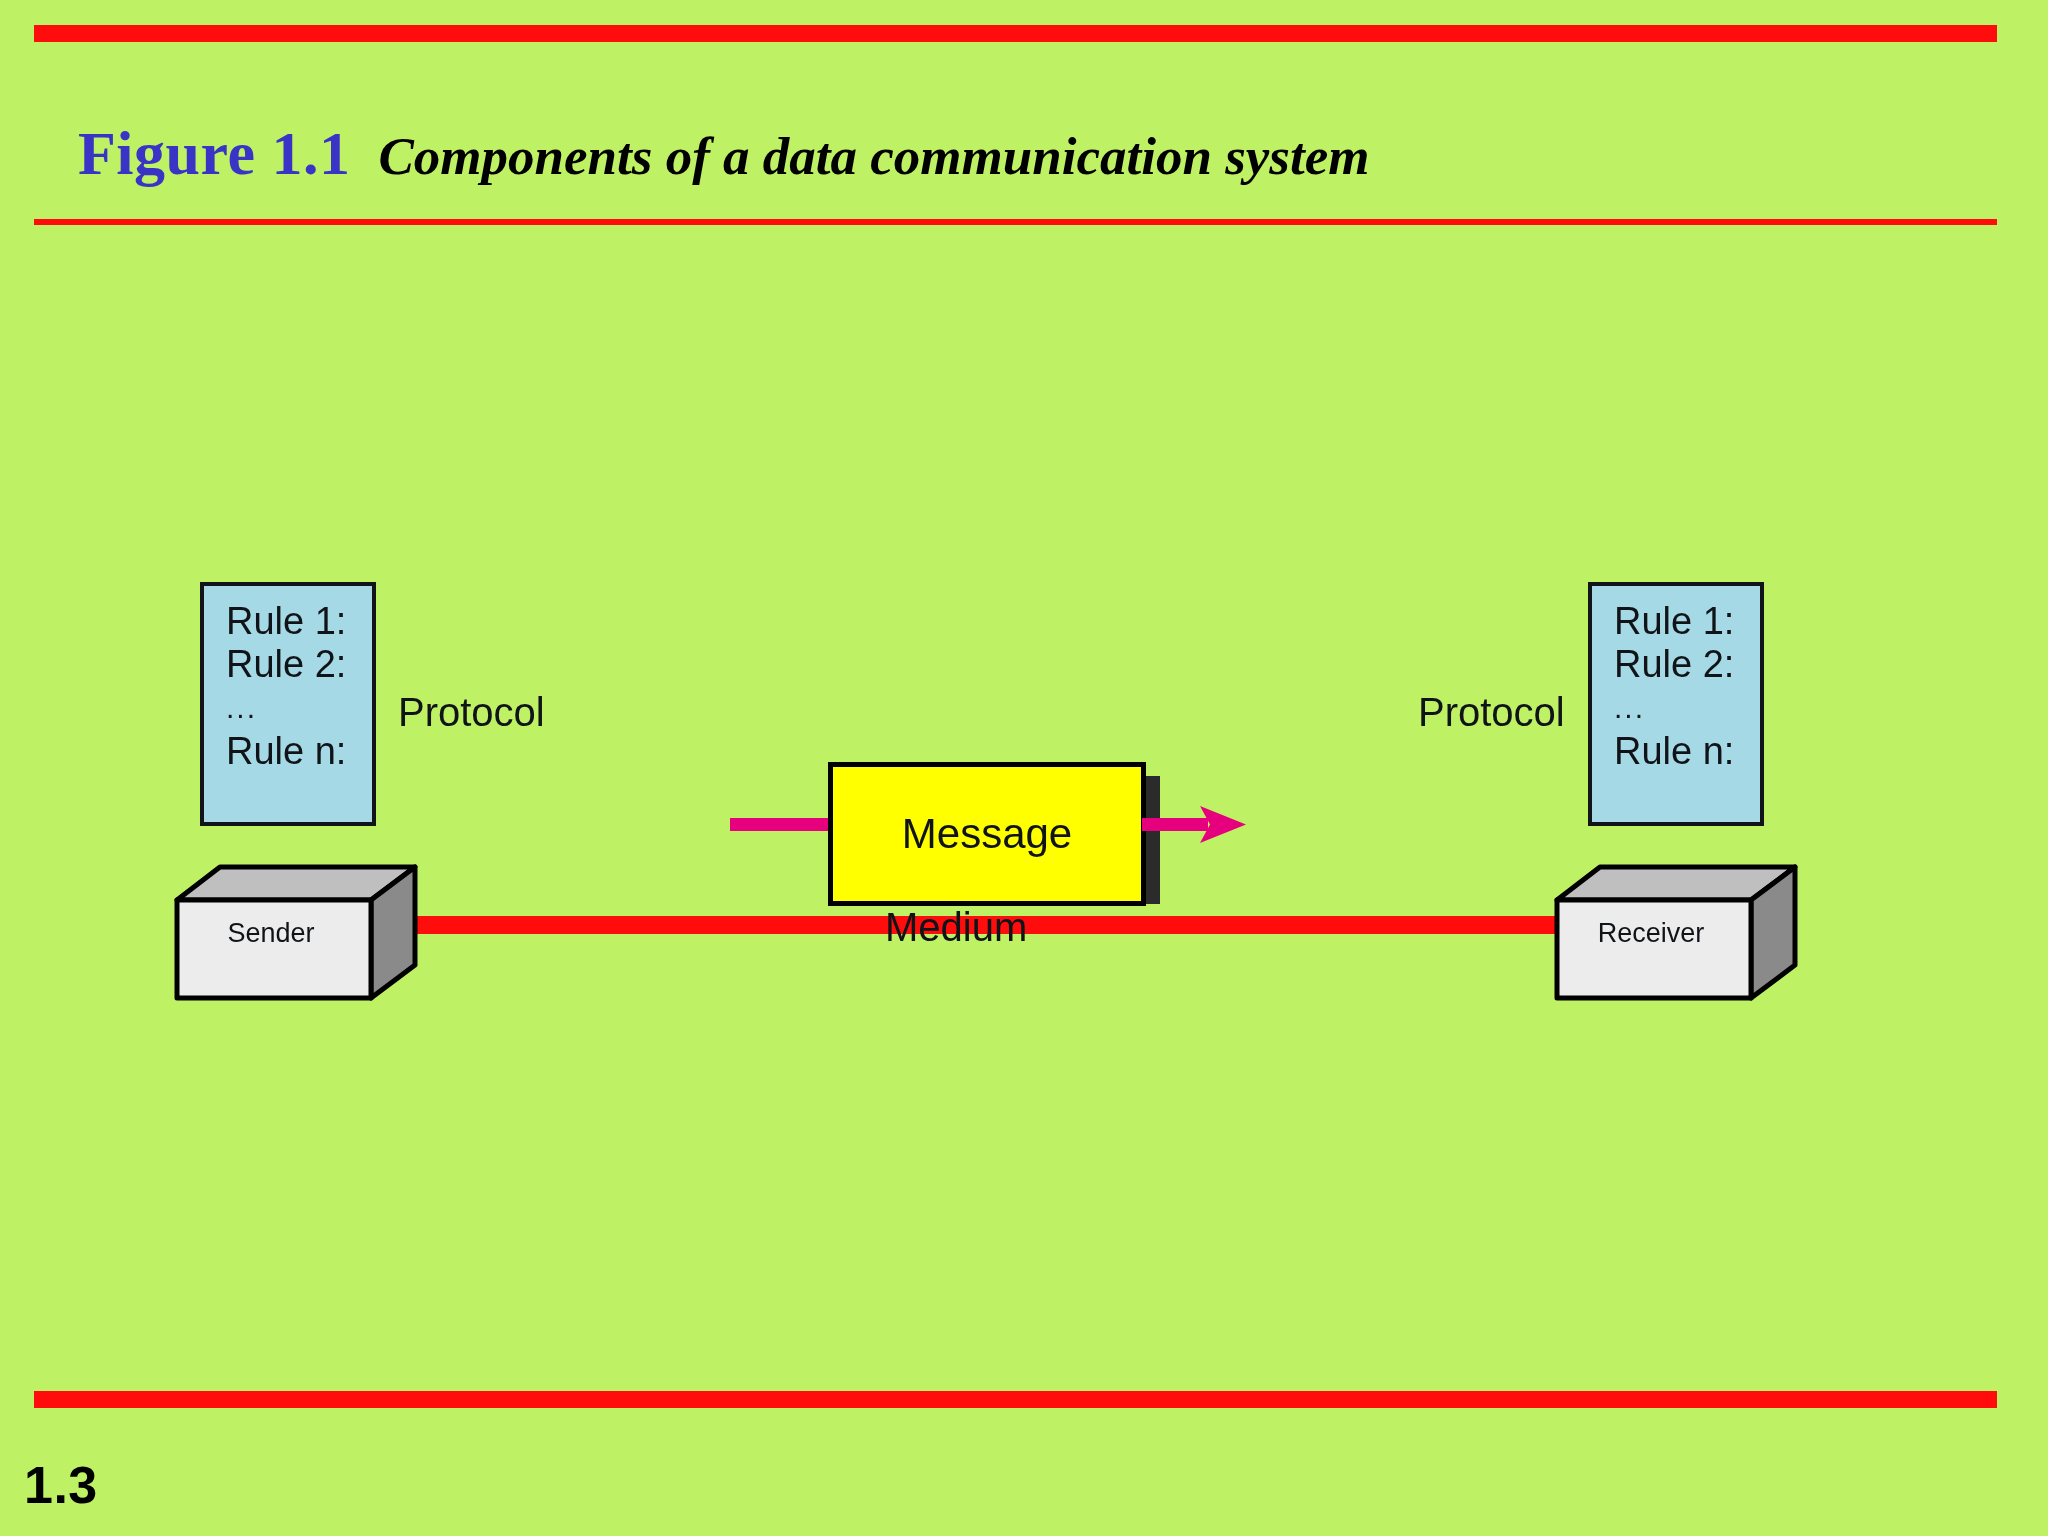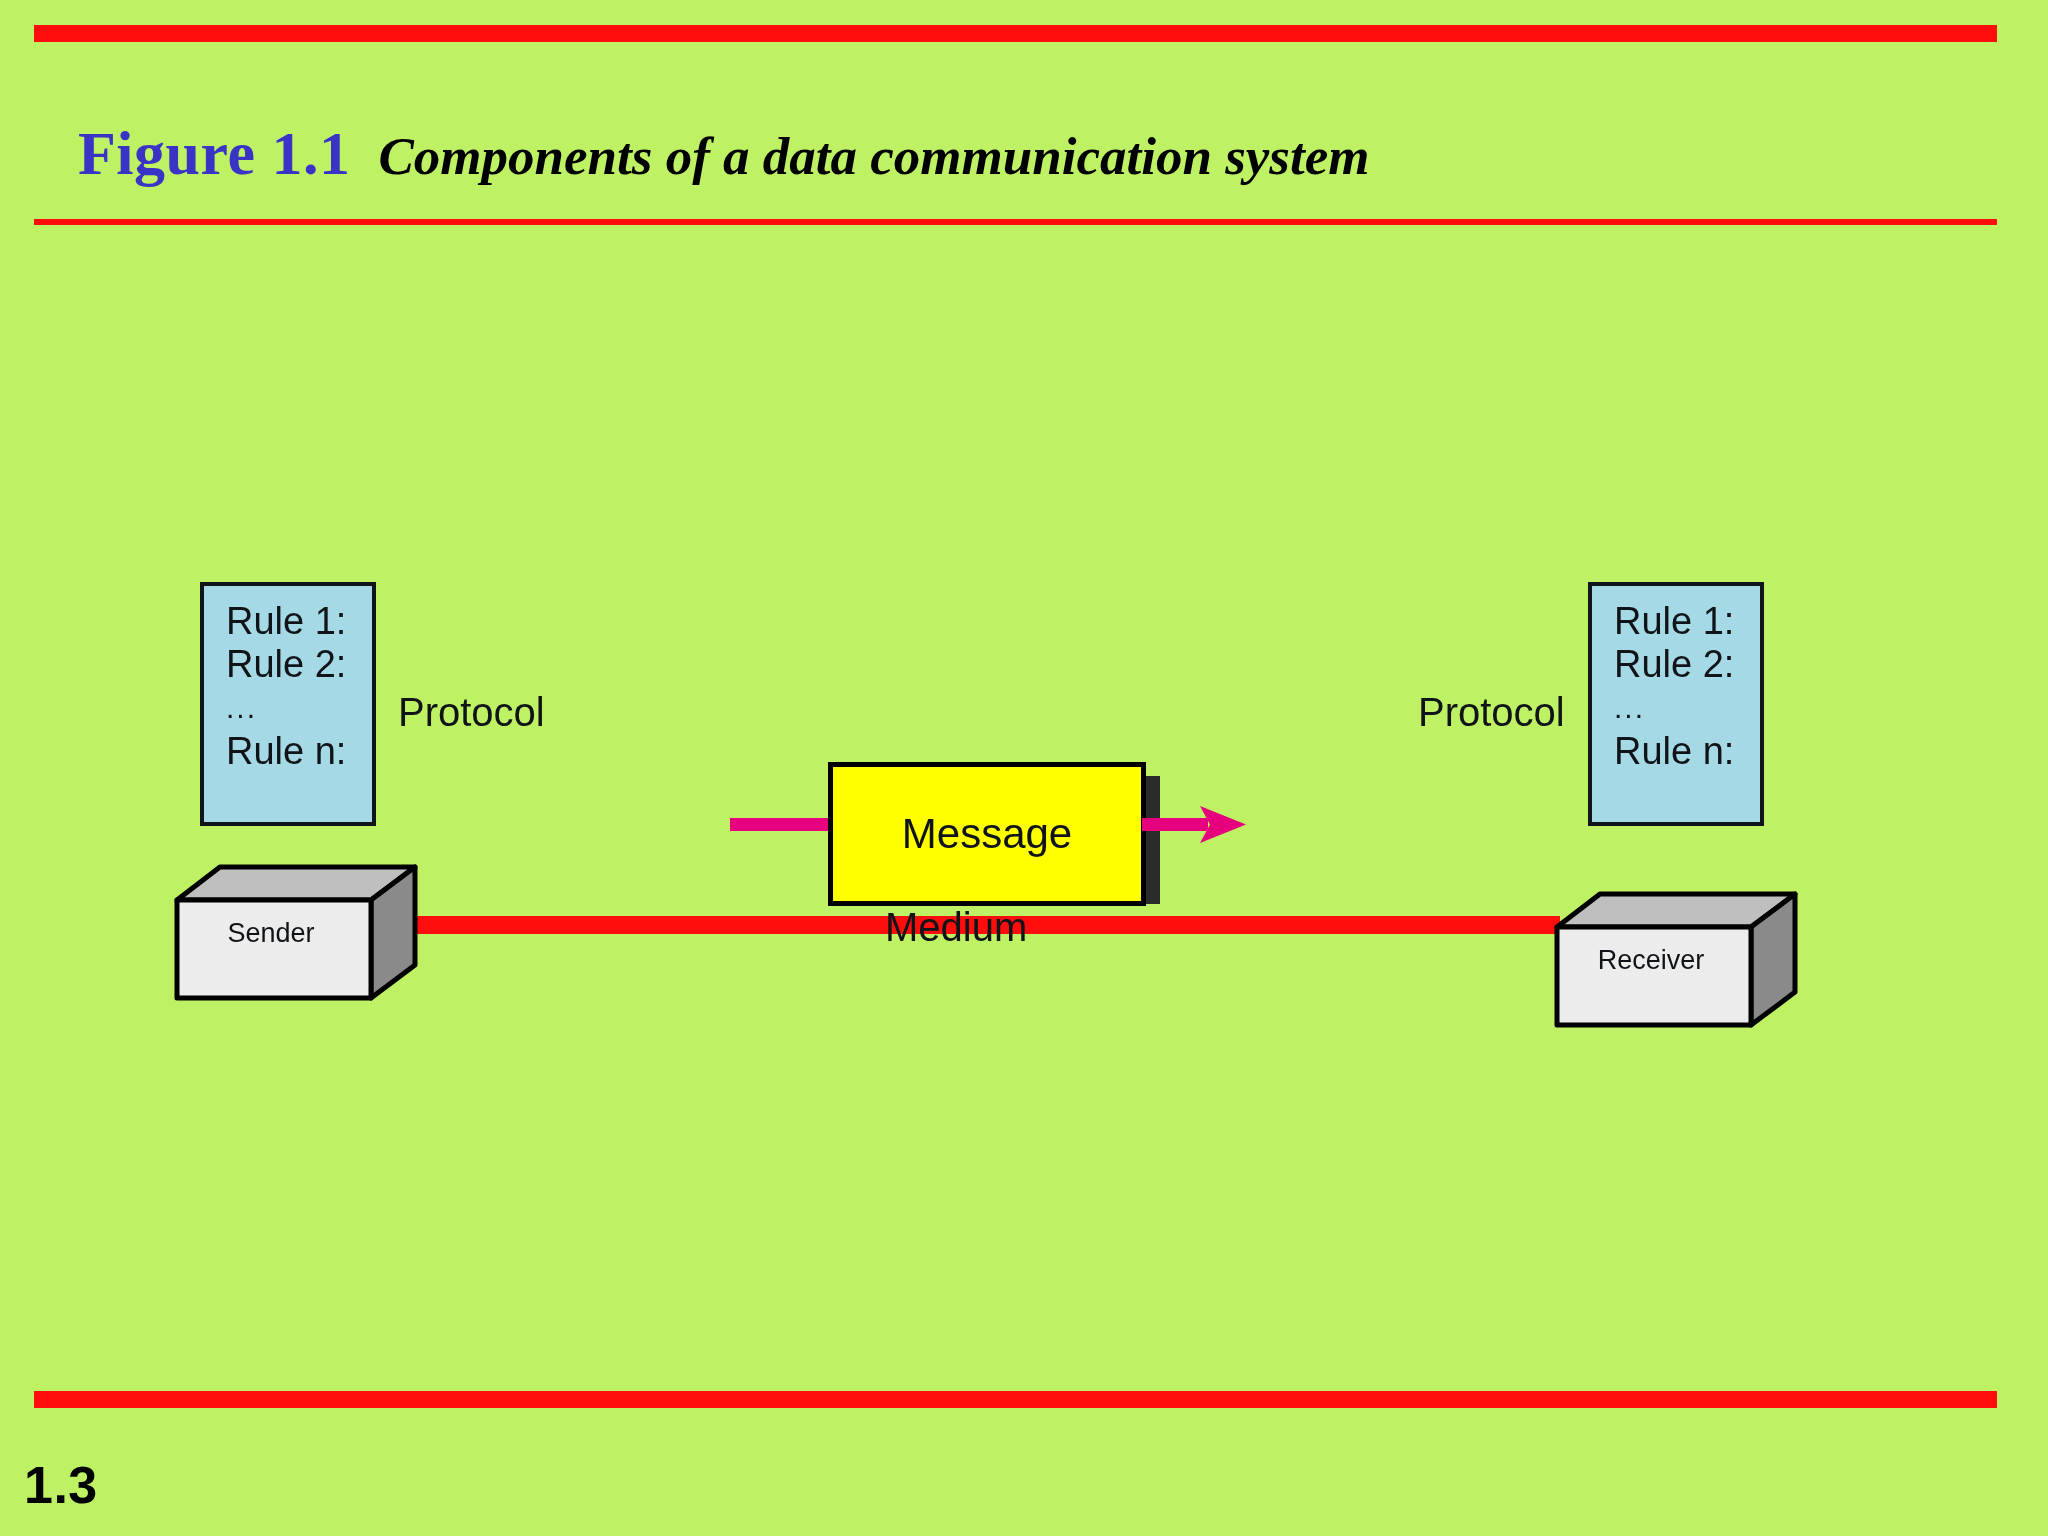--- a/index.html
+++ b/index.html
@@ -118,21 +118,21 @@
     white-space: nowrap;
   }
 
   
   .node3d {
     position: absolute;
     width: 270px;
     height: 140px;
   }
   #sender-node   { left: 172px;  top: 862px; }
-  #receiver-node { left: 1552px; top: 889px; }
+  #receiver-node { left: 1552px; top: 862px; }
   .node3d svg { display: block; width: 270px; height: 140px; overflow: visible; }
   .node-label {
     position: absolute;
     left: 6px;
     top: 56px;
     width: 186px;
     text-align: center;
     font-size: 27px;
     color: #101418;
     white-space: nowrap;

